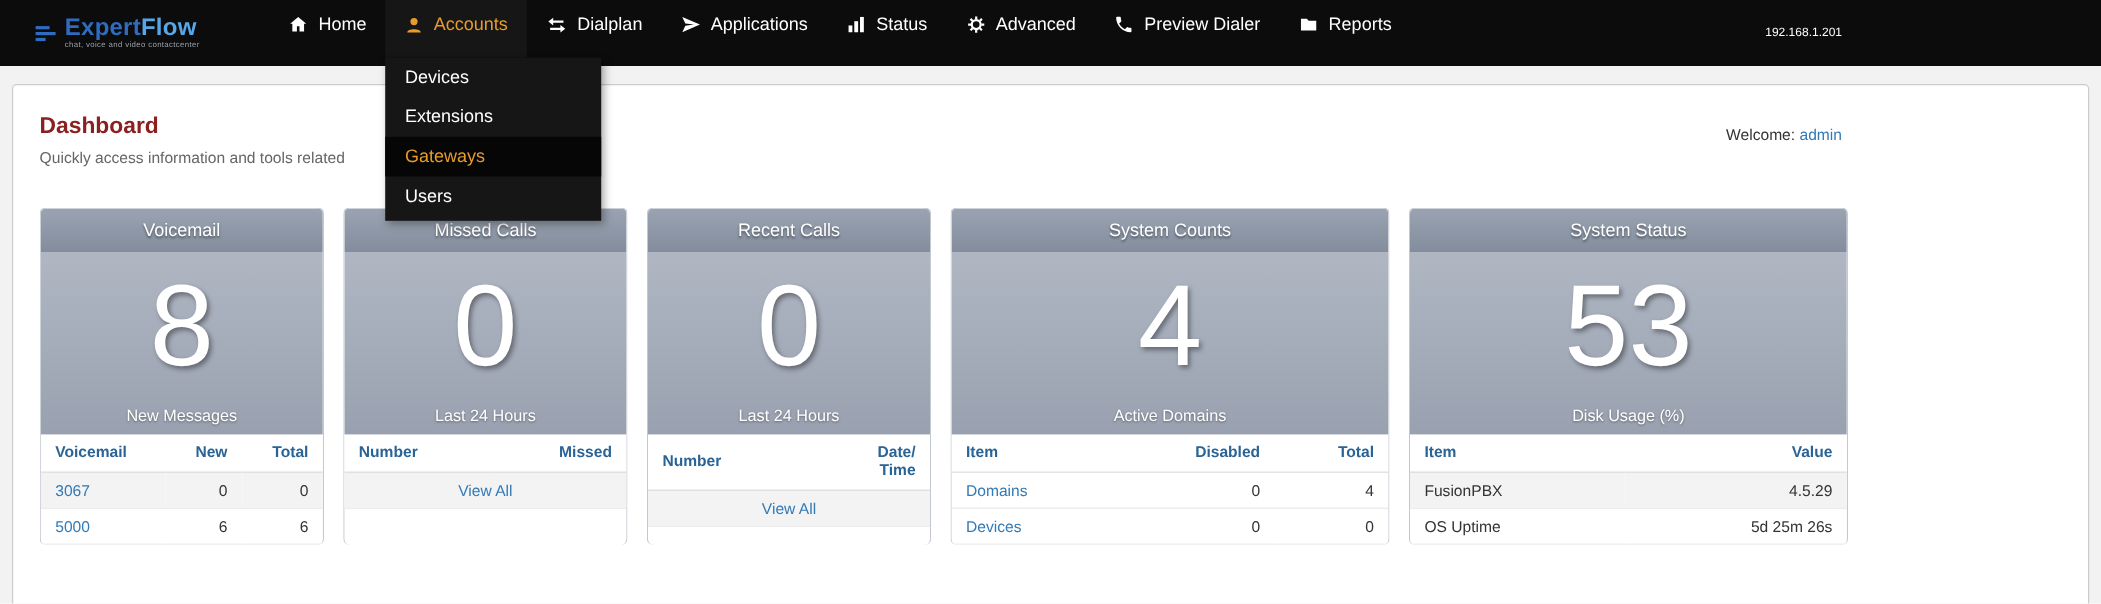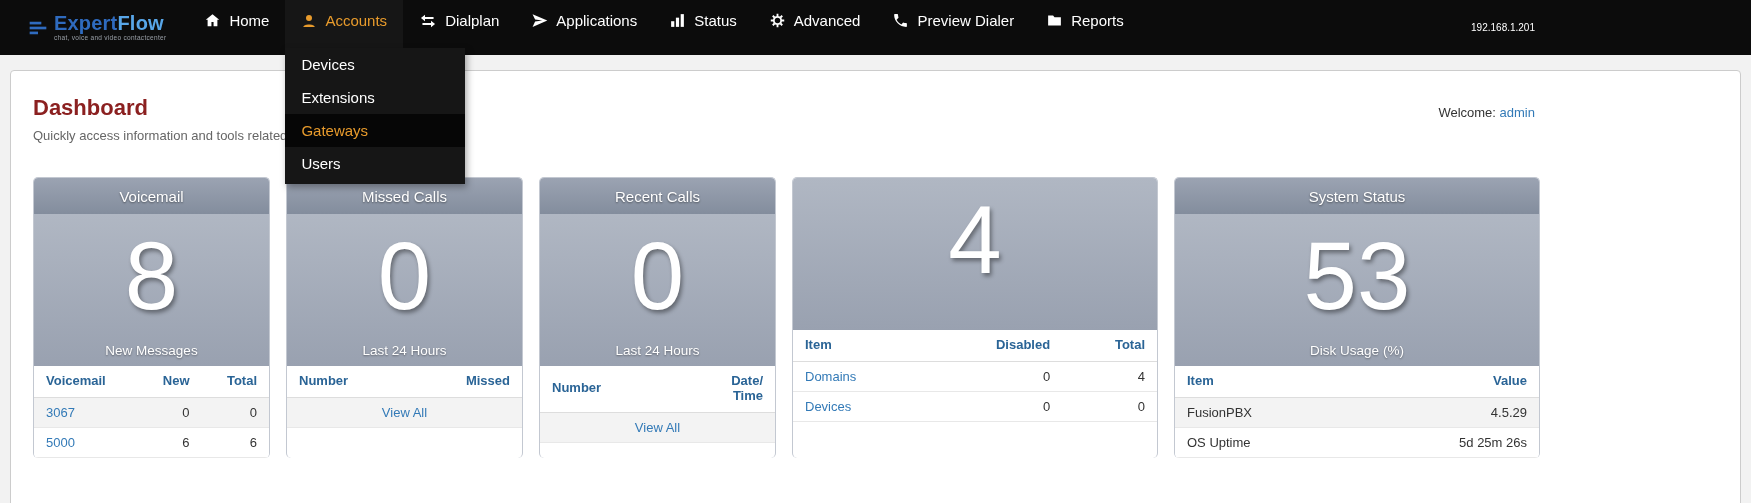--- a/index.html
+++ b/index.html
@@ -7,21 +7,21 @@
   body {
     font-family:"Liberation Sans", sans-serif;
     background:#f2f2f2;
     position:relative;
   }
 
   
   .navbar {
     height:55px; background:#0c0c0c; color:#fff;
     display:flex; align-items:center; padding-right:216px;
-    position:relative; z-index:40;
+    position:relative; z-index:40;gap:36px;
   }
   .brand { display:flex; align-items:center; gap:6px; margin-left:28px; cursor:pointer; }
   .brand-text { line-height:1; }
   .brand-line { font-size:20px; font-weight:bold; letter-spacing:.2px; }
   .brand-expert { color:#2f6bbf; }
   .brand-flow { color:#58a6e8; }
   .brand-tagline { font-size:6.5px; color:#9aa0a8; margin-top:2px; letter-spacing:.3px; }
 
   nav.mainnav { display:flex; align-items:stretch; margin-left:22px; height:69px; }
   .nav-item {
@@ -45,21 +45,21 @@
   .dd-item.active { color:#e89b2c; background:#060606; }
 
   
   .panel {
     position:absolute; top:70px; left:10px; right:10px; height:560px;
     background:#fff; border:1px solid #cccccc; border-radius:4px;
     padding:24px 22px; z-index:10;
   }
   .inner { width:1502px; }
   .page-head { display:flex; justify-content:space-between; align-items:flex-start; }
-  h1.page-title { font-size:22px; font-weight:bold; color:#8b2020; }
+  h1.page-title { font-size:19px; font-weight:bold; color:#8b2020; }
   .subtitle { font-size:13px; color:#666; margin-top:7px; }
   .welcome { font-size:13px; color:#333; margin-top:10px; }
   .welcome a { color:#337ab7; text-decoration:none; cursor:pointer; }
 
   
   .cards { display:flex; gap:16px; margin-top:34px; }
   .card {
     border-radius:5px; overflow:hidden; background:#fff;
     border:1px solid #c3c8d1; border-bottom:none;
   }
@@ -286,22 +286,24 @@
             </thead>
           <tbody>
             <tr class="odd">
               <td class="c" colspan="2"><a>View All</a></td>
             </tr>
           </tbody>
         </table>
       </div>
 
       <div class="card w-lg">
+        <div class="card-head">System Counts</div>
         <div class="hero">
           <div class="big">4</div>
+          <div class="cap">Active Domains</div>
         </div>
         <table class="card-table">
           <thead>
               <tr>
             <th class="l">Item</th>
             <th class="r">Disabled</th>
             <th class="r">Total</th>
           </tr>
             </thead>
           <tbody>

